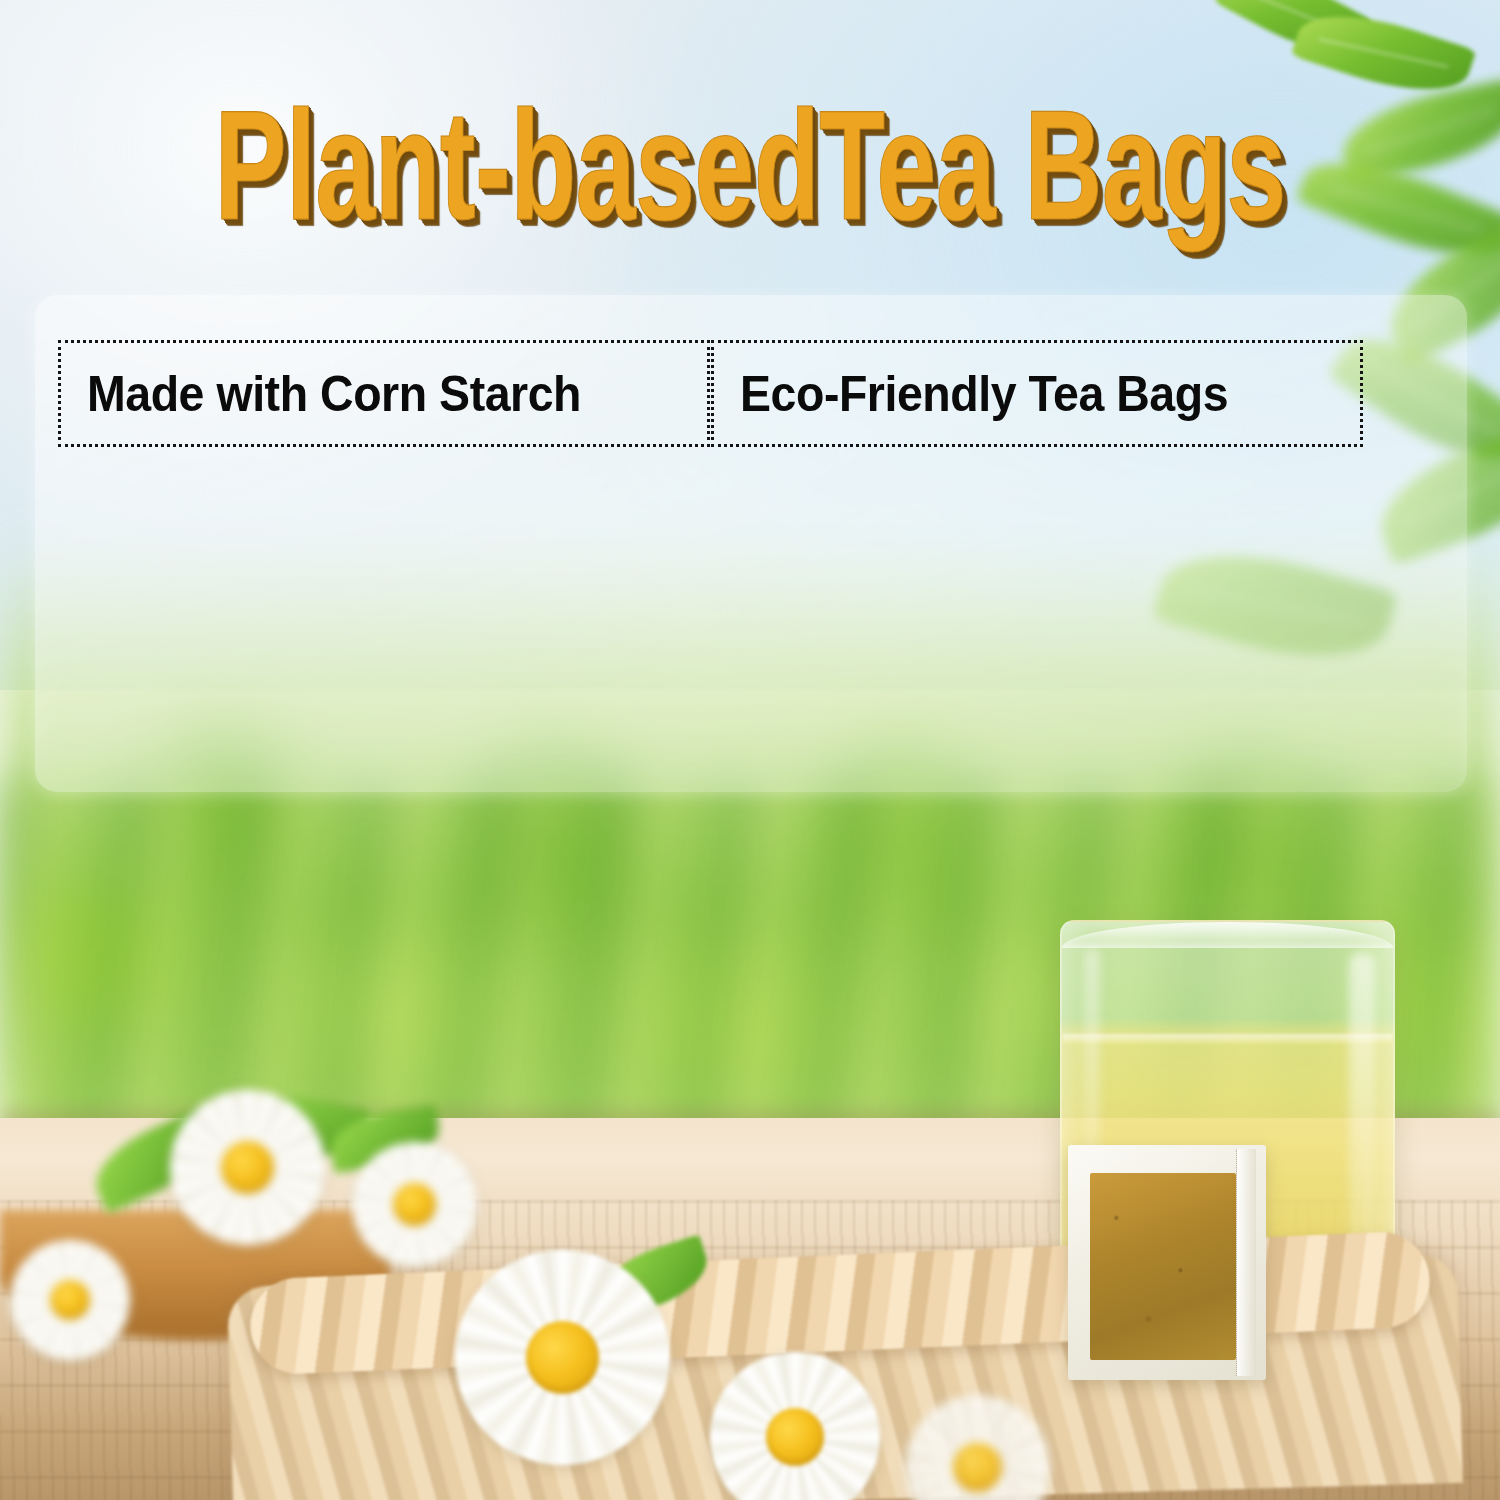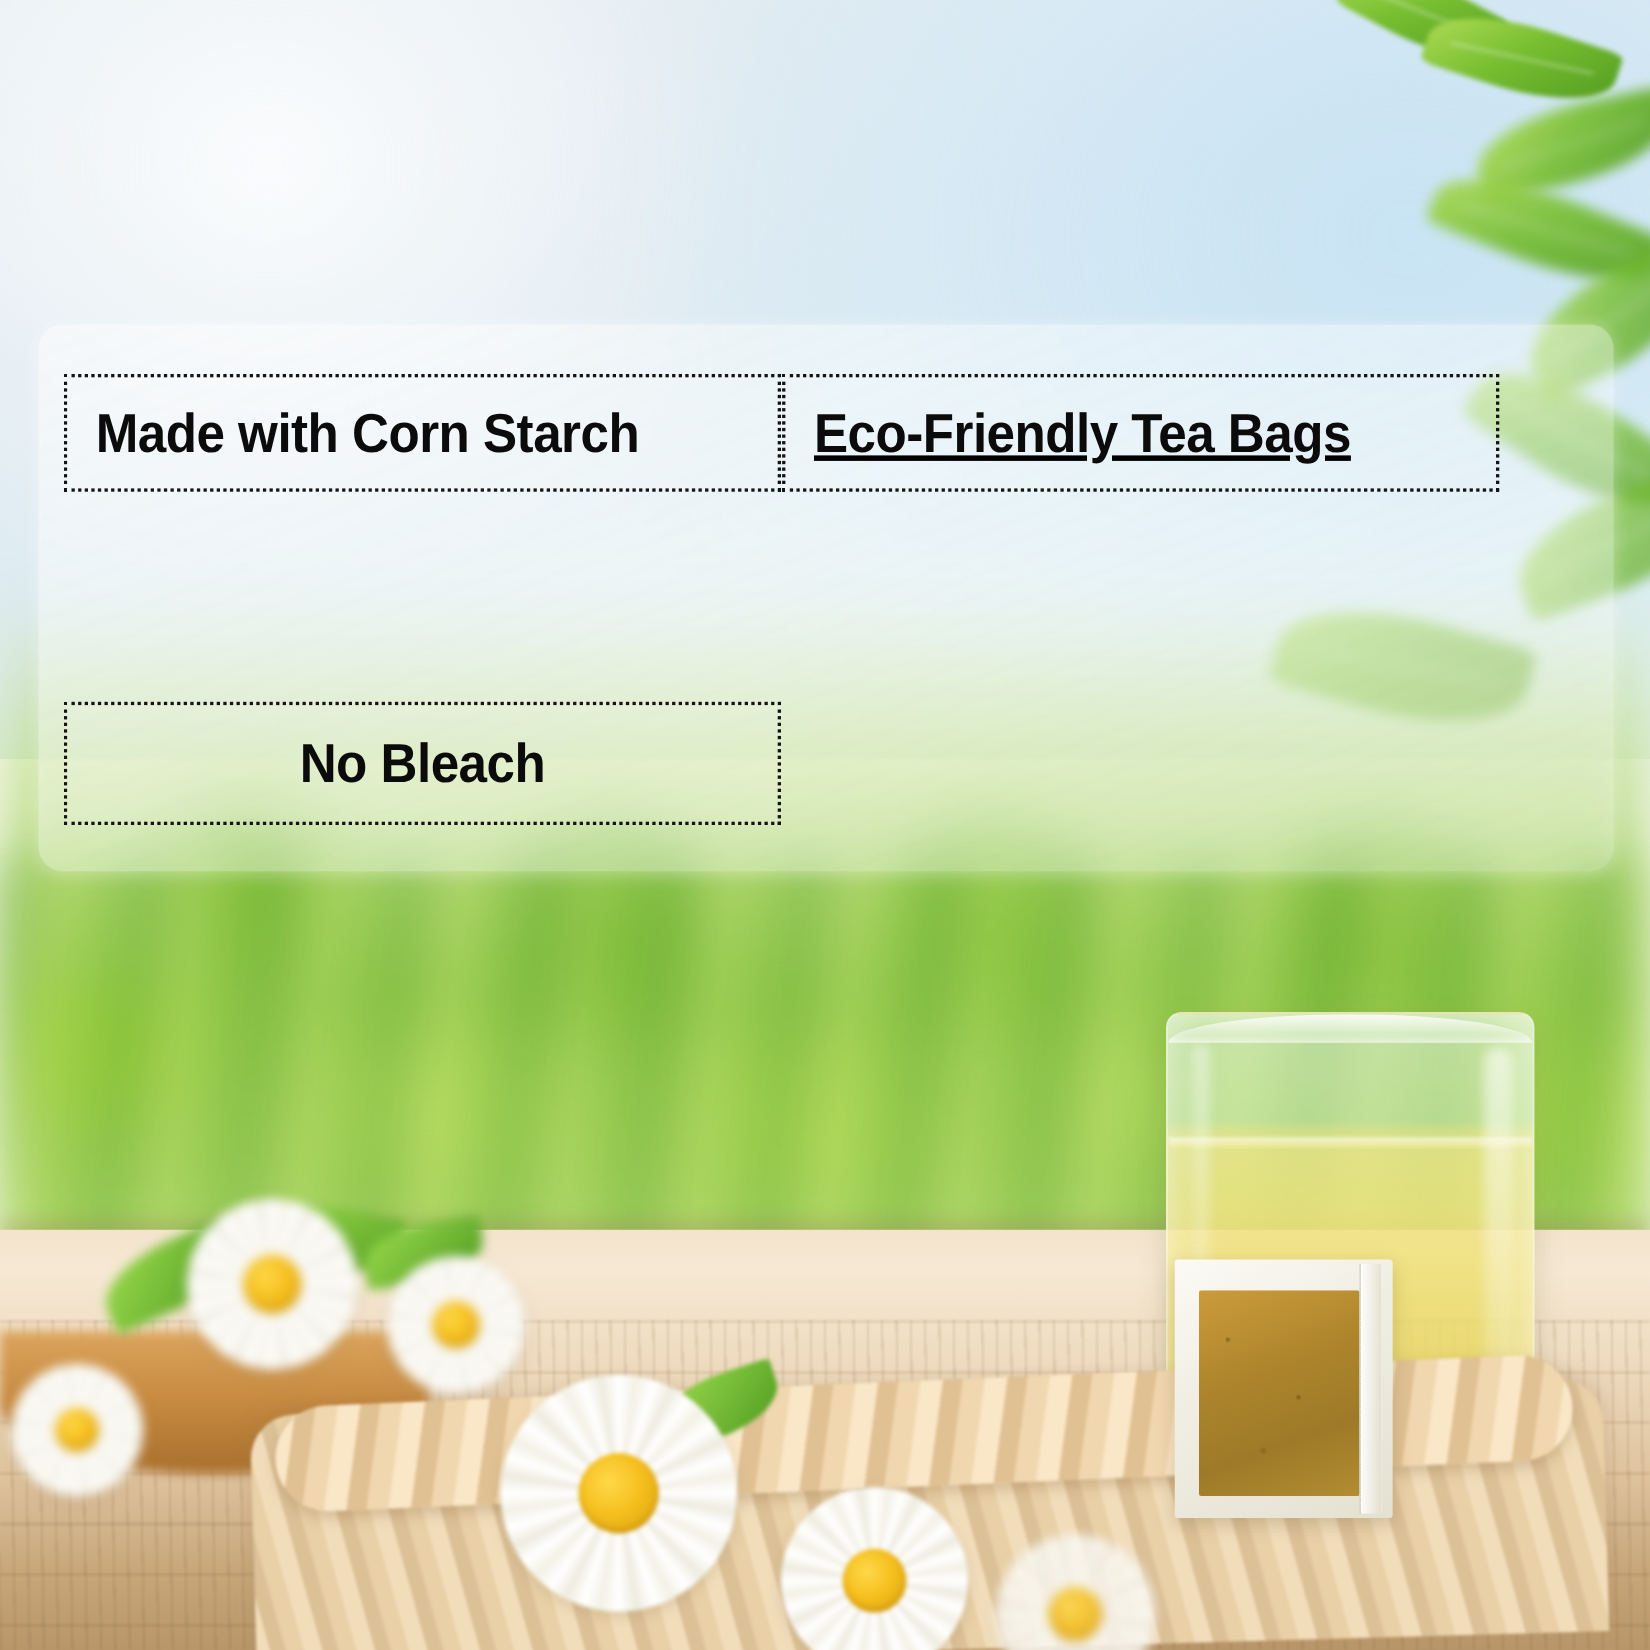--- a/index.html
+++ b/index.html
@@ -370,35 +370,35 @@
     <div class="daisy blurred-s" style="left:710px; top:1352px; width:170px; height:170px; z-index:3;">
       <div class="petals"></div>
       <div class="center"></div>
     </div>
     <div class="daisy blurred" style="left:905px; top:1395px; width:145px; height:145px; z-index:3; opacity:.85;">
       <div class="petals"></div>
       <div class="center"></div>
     </div>
   </div>
 
+  <div class="title-wrap">
+    <div class="title">Plant-basedTea Bags</div>
+  </div>
 
   <div class="panel"></div>
 
   <div class="grid">
 
     <div class="cell c-left" style="grid-column:1; grid-row:1;">
       <span>Made with Corn Starch</span>
     </div>
 
-    <div class="cell c-left" style="grid-column:3; grid-row:1;text-decoration:underline;">
+    <div class="cell c-left" style="grid-column:3; grid-row:1;">
       <span>Eco-Friendly Tea Bags</span>
     </div>
 
 
 
-    <div class="cell c-center" style="grid-column:1; grid-row:5;">
-      <span>No Bleach</span>
-    </div>
 
 
   </div>
 
 </div>
 
 </body></html>

